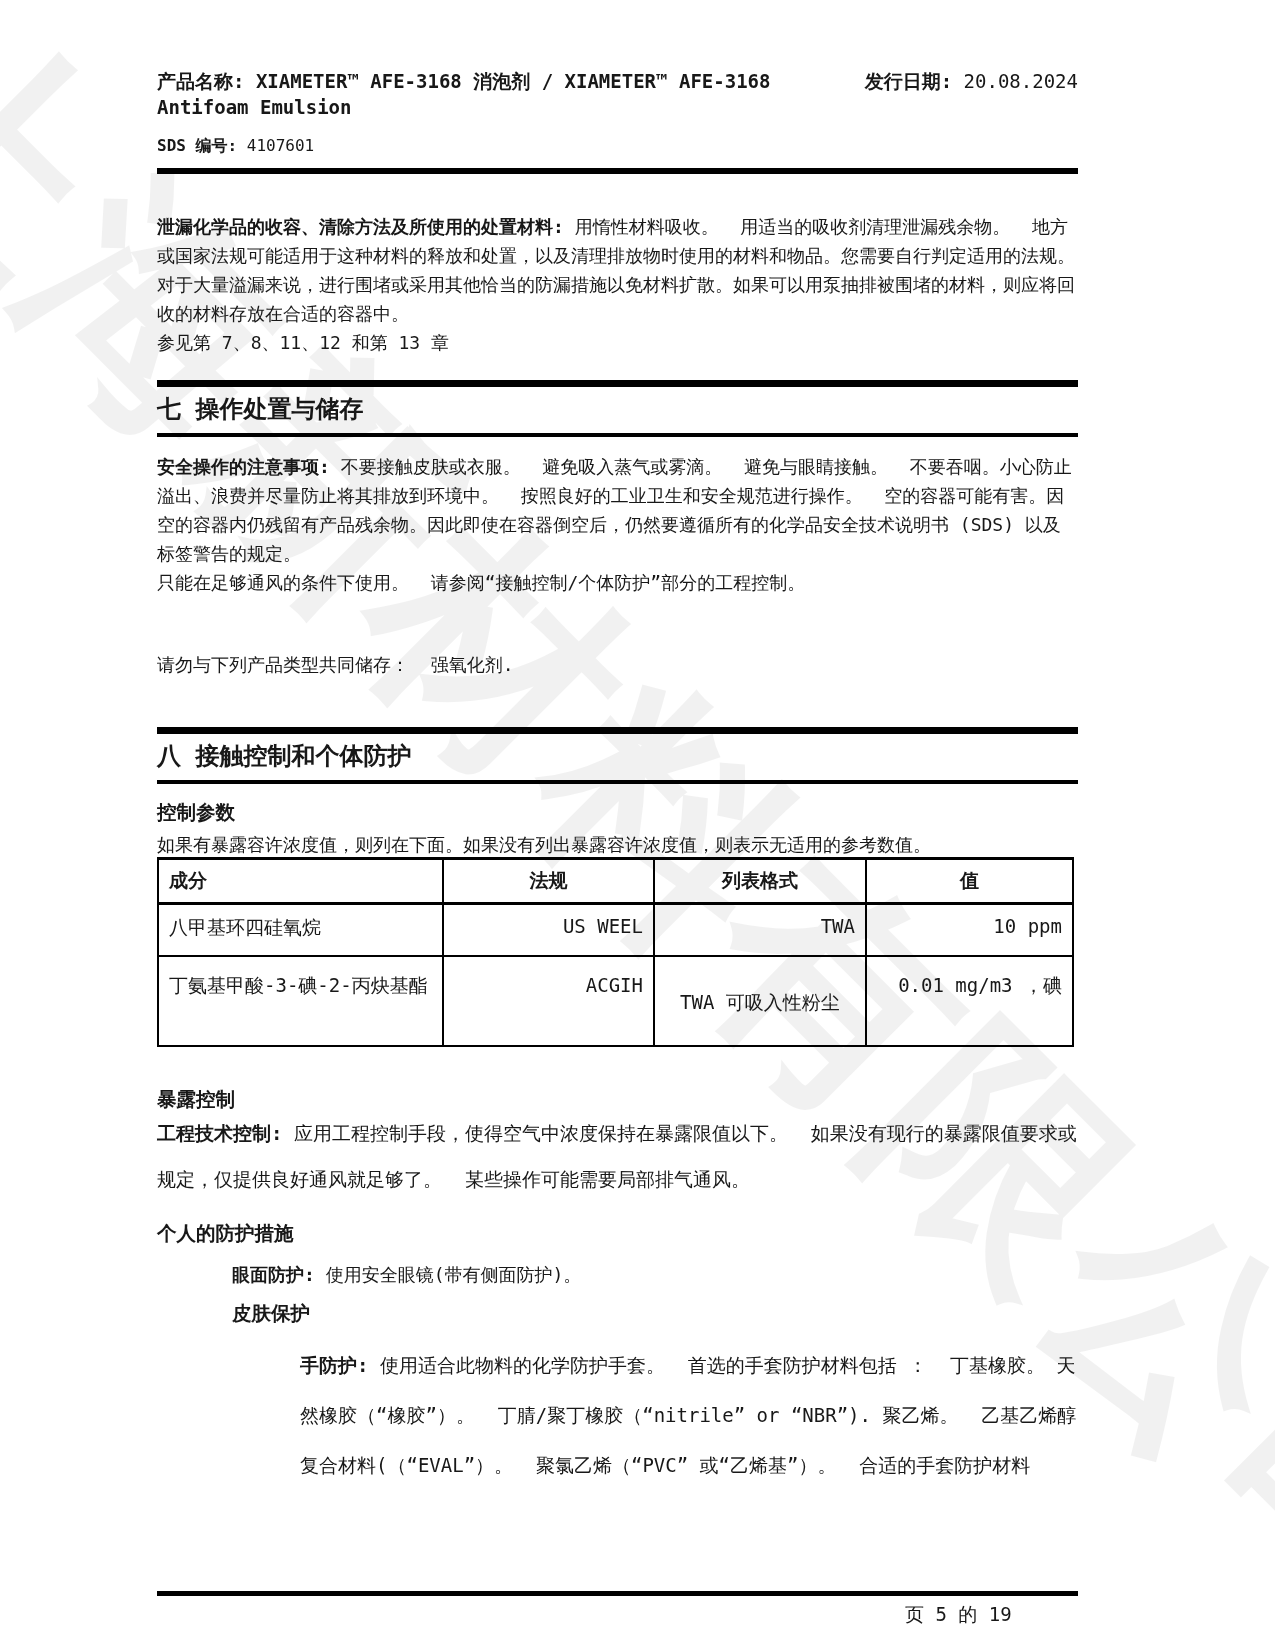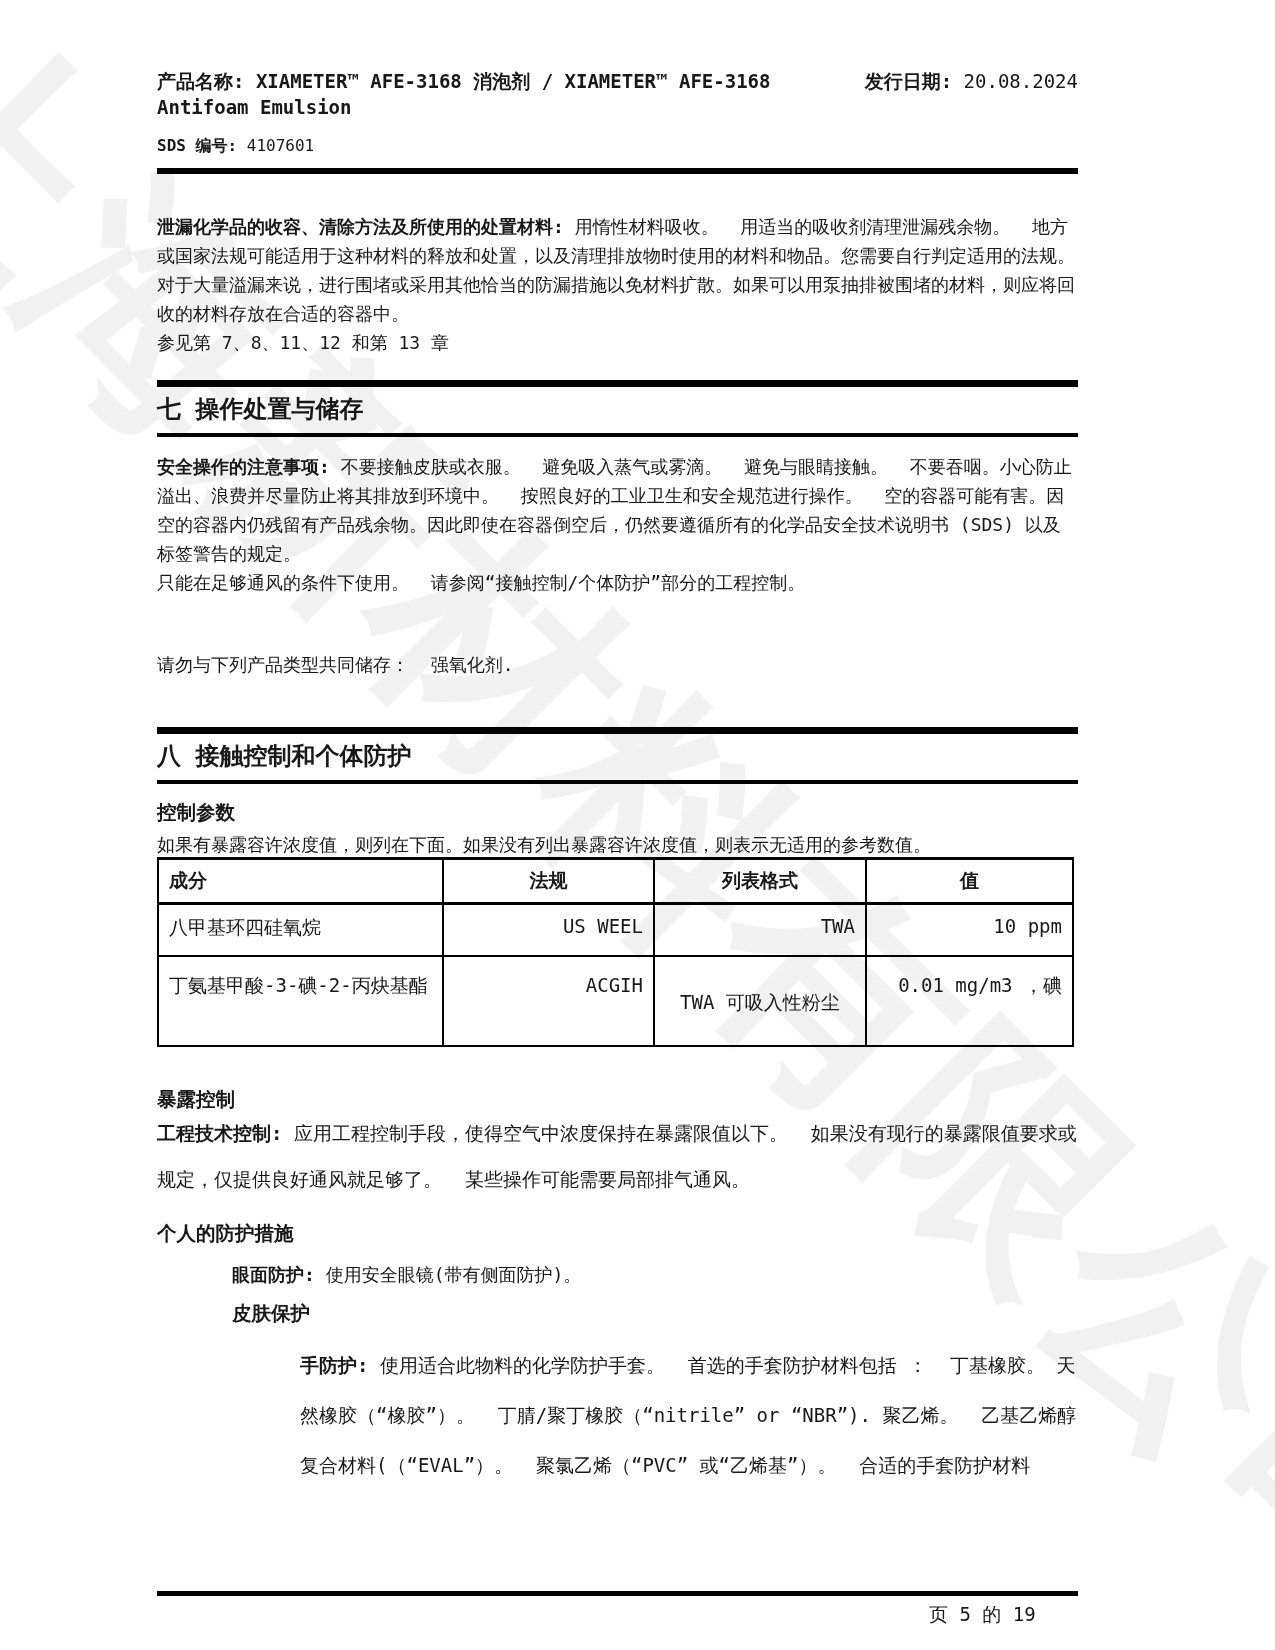--- a/index.html
+++ b/index.html
@@ -81,21 +81,21 @@
   tr.note-row td{height:22px;font-size:17.5px;padding-top:5px;}
 
   .exposure-head{top:1086px;}
   .engineering{top:1110px;font-size:19px;line-height:46px;}
   .personal-head{top:1220px;}
   .eye{top:1260px;padding-left:75px;box-sizing:border-box;}
   .skinprot{top:1300px;padding-left:75px;box-sizing:border-box;}
   .hand{top:1340px;left:300px;width:778px;font-size:19px;line-height:50px;}
 
   .footer-rule{top:1591px;height:5px;}
-  .page-num{top:1602px;left:905px;width:auto;font-size:19px;margin-left:24px;}
+  .page-num{top:1602px;left:905px;width:auto;font-size:19px;}
 </style>
 </head>
 <body>
 
 <div class="page">
 
   <div class="watermark">上海新材料有限公司</div>
 
   <div class="blk header">
     <div class="header-left"><span class="b">产品名称:</span><span> XIAMETER™ AFE-3168 消泡剂 / XIAMETER™ AFE-3168 Antifoam Emulsion</span></div>

